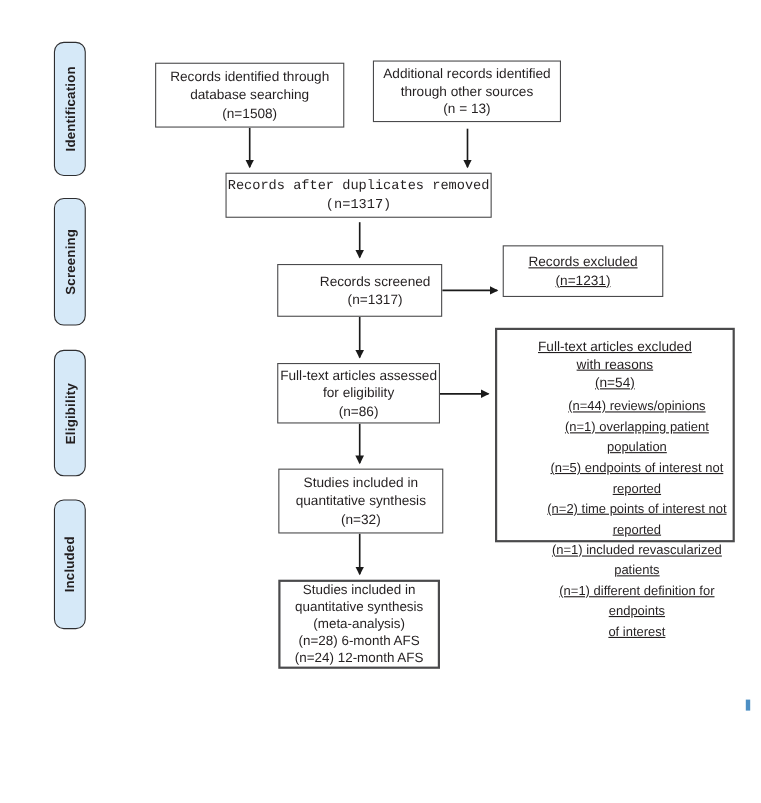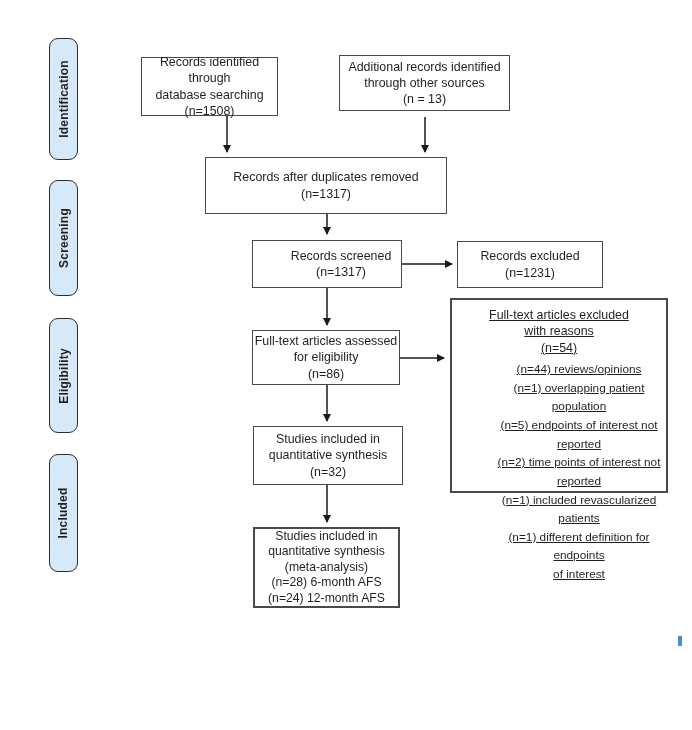--- a/index.html
+++ b/index.html
@@ -50,25 +50,25 @@
     align-items: center;
     justify-content: center;
     text-align: center;
     z-index: 2;
   }
   .fbox-text {
     white-space: pre-line;
     font-size: 12.4px;
     line-height: 1.3;
   }
-  #box-records-identified     { left: 141px; top: 57px;  width: 137px; height: 59px; }
+  #box-records-identified     { left: 141px; top: 57px;  width: 172px; height: 59px; }
   #box-additional-records     { left: 339px; top: 55px;  width: 171px; height: 56px; }
-  #box-duplicates-removed     { left: 205px; top: 157px; width: 242px; height: 57px; }
+  #box-duplicates-removed     { left: 205px; top: 157px; width: 242px; height: 41px; font-family: Liberation Mono, monospace; }
   #box-records-screened       { left: 252px; top: 240px; width: 150px; height: 48px; padding-left: 28px; }
-  #box-records-excluded       { left: 457px; top: 241px; width: 146px; height: 47px; }
+  #box-records-excluded       { left: 457px; top: 223px; width: 146px; height: 47px; text-decoration: underline; }
   #box-fulltext-assessed      { left: 252px; top: 330px; width: 148px; height: 55px; }
   #box-fulltext-excluded      { left: 450px; top: 298px; width: 218px; height: 195px; border-width: 2px; justify-content: flex-start; padding-top: 7px; text-decoration: underline; }
   #box-quantitative-synthesis { left: 253px; top: 426px; width: 150px; height: 59px; }
   #box-meta-analysis          { left: 253px; top: 527px; width: 147px; height: 81px; border-width: 2px; }
   #box-meta-analysis .fbox-text { font-size: 12.2px; line-height: 1.27; }
   .b7-header  { font-size: 12.4px; line-height: 1.32; }
   .b7-reasons { font-size: 11.8px; line-height: 1.58; margin-top: 4px; margin-left: 40px; }
 
   
   .connectors {

